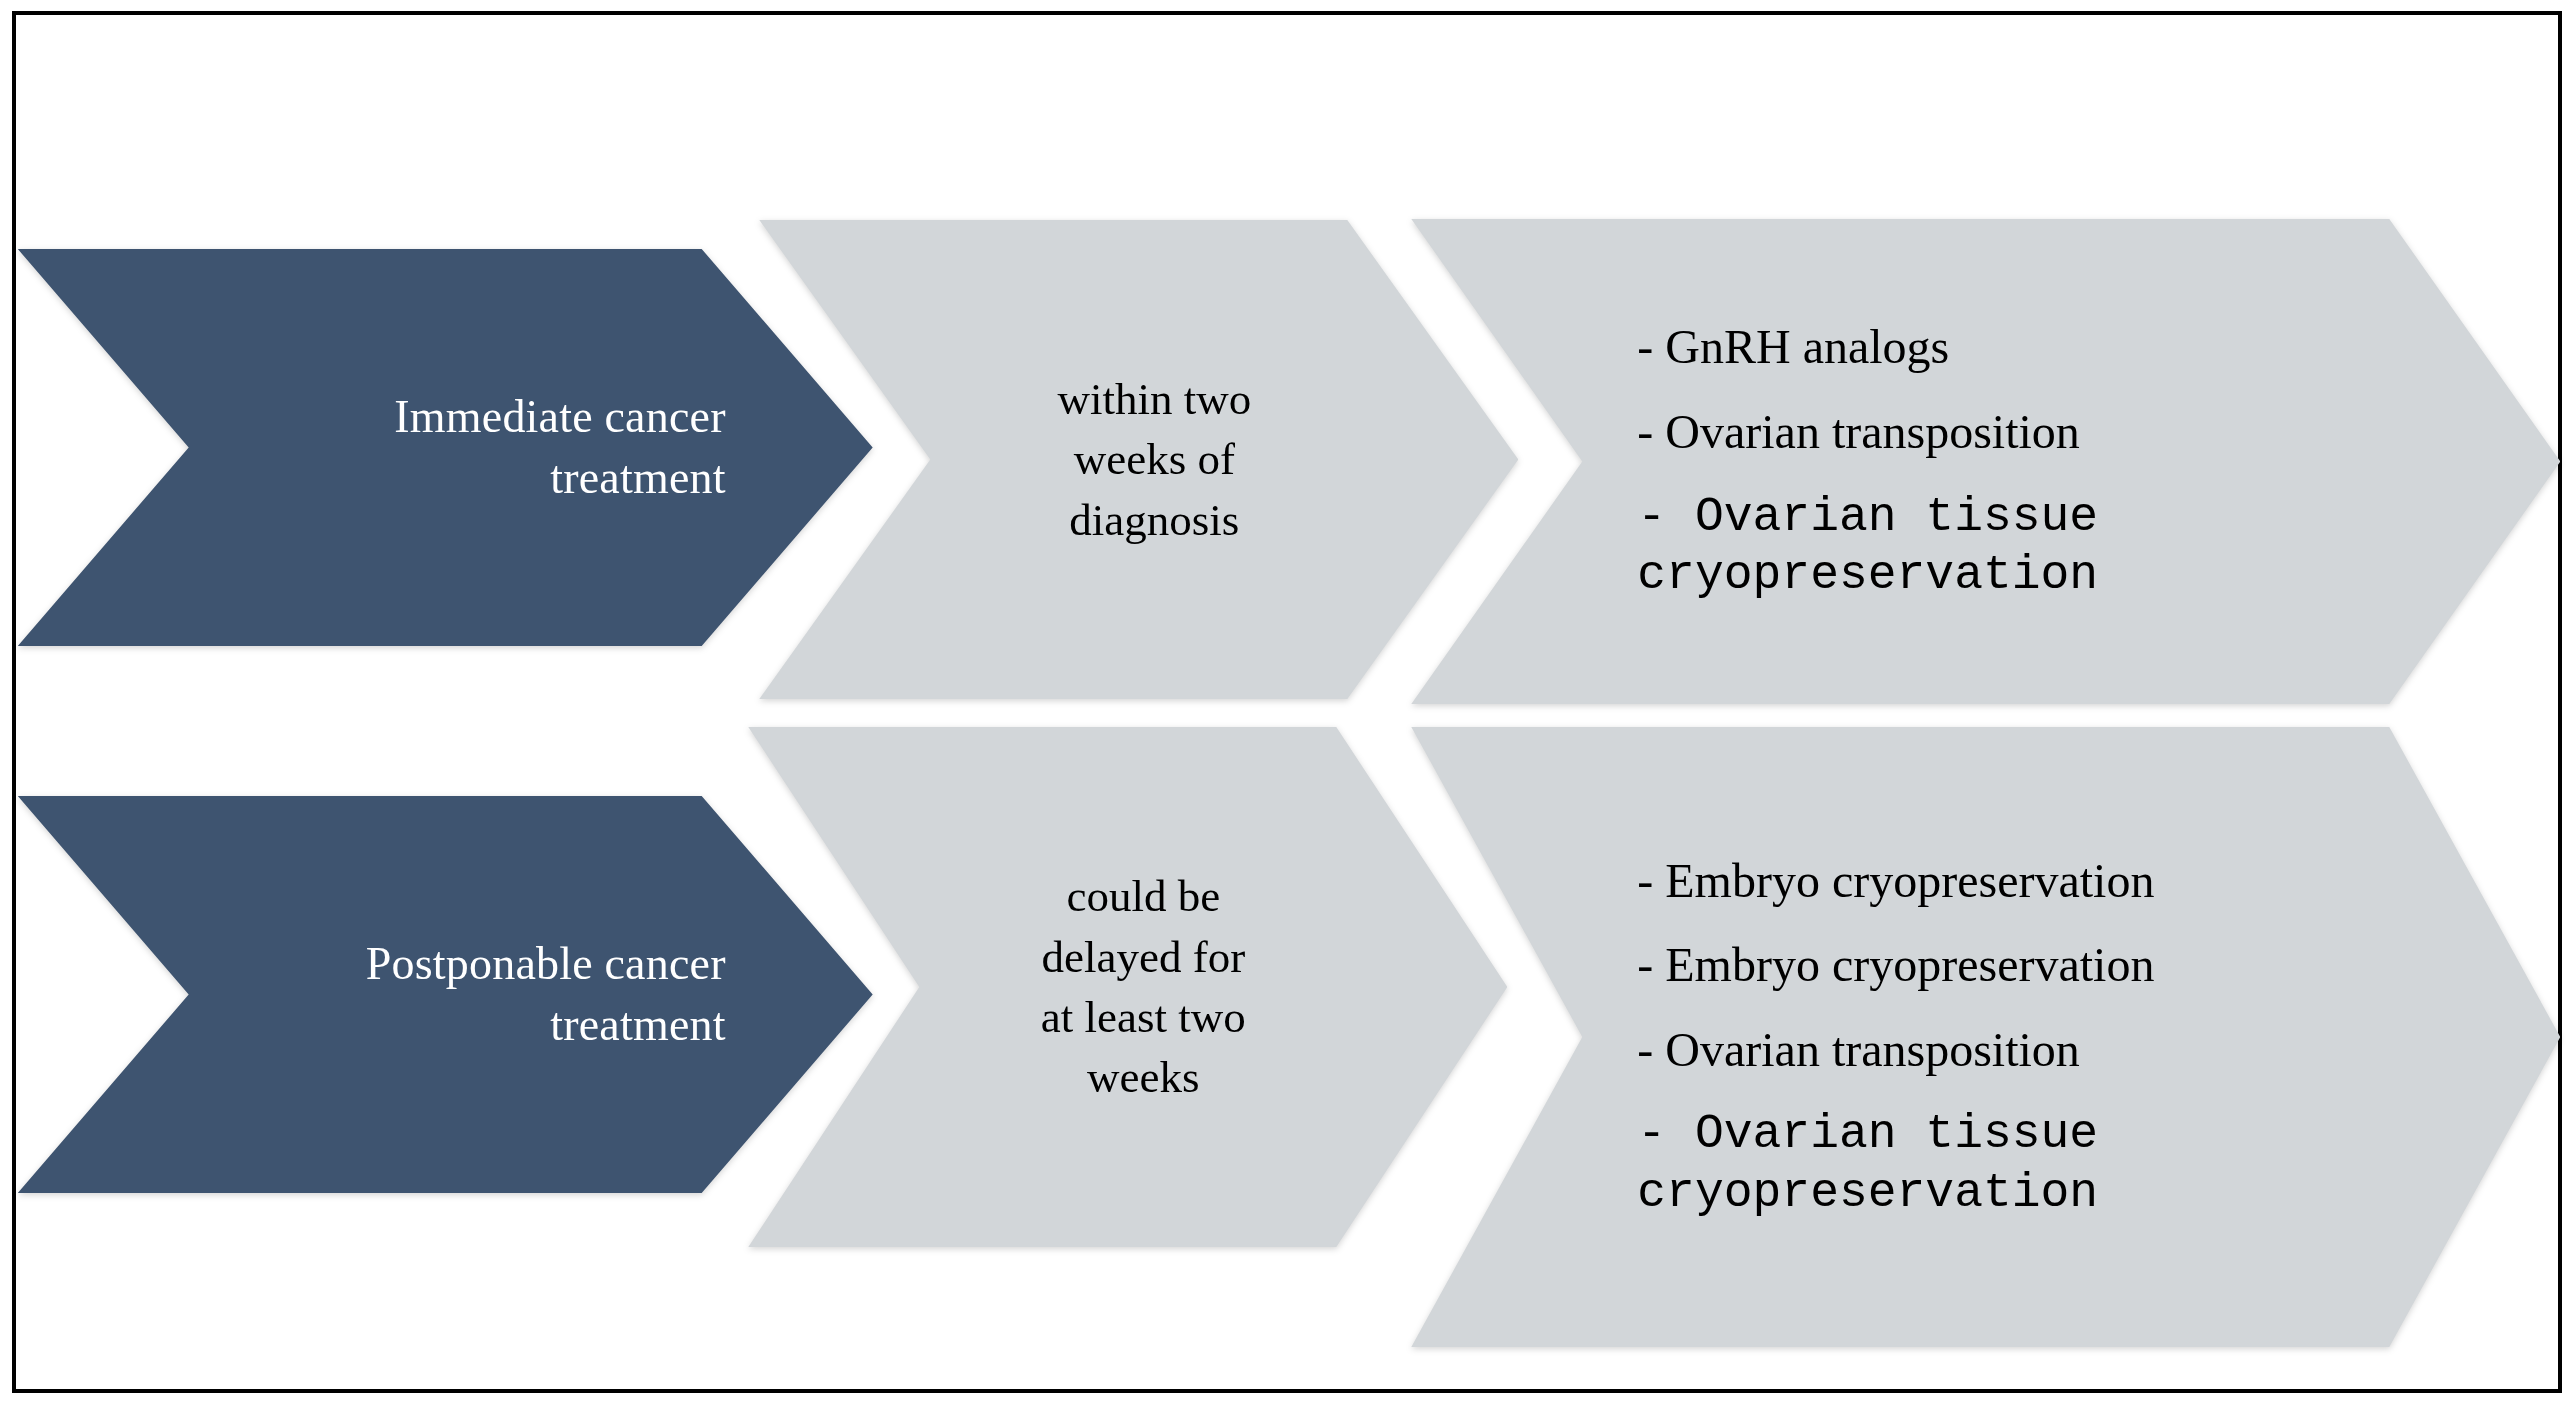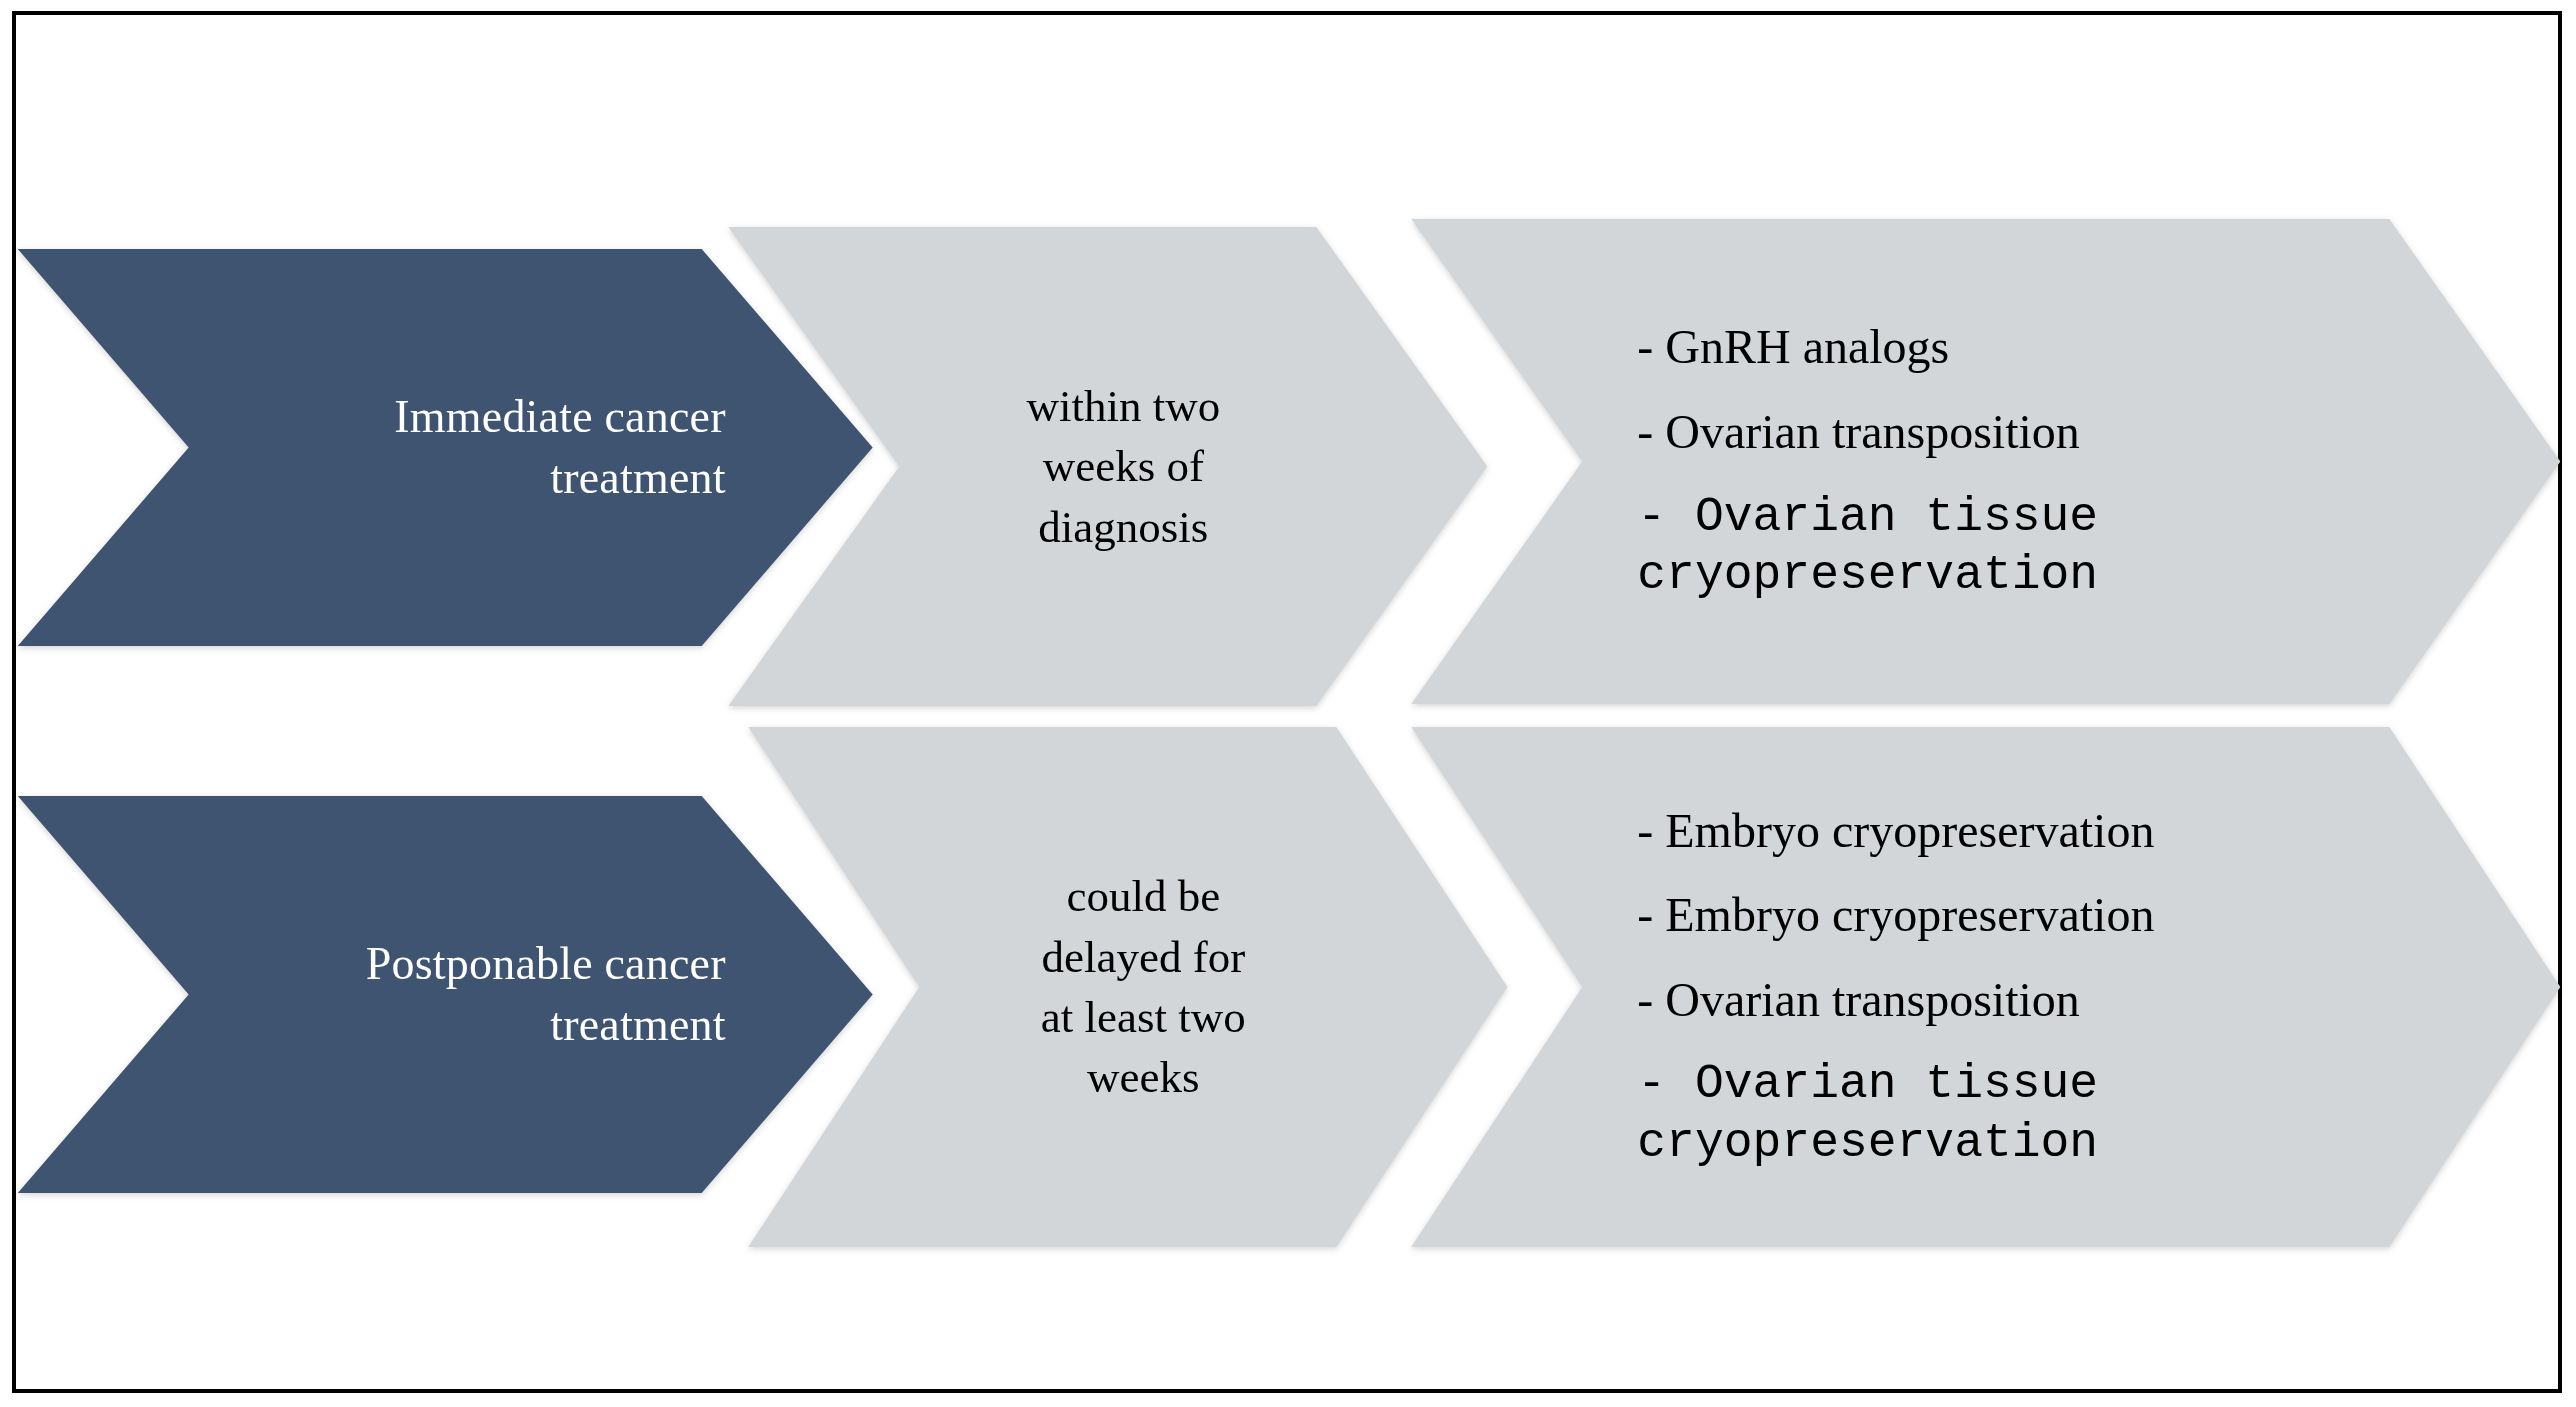--- a/index.html
+++ b/index.html
@@ -94,27 +94,27 @@
   }
   .chev.grey.wide .bullet {
     display: block;
     margin: 0 0 26px 0;
     white-space: pre-line;
   }
   .chev.grey.wide .bullet:last-child { margin-bottom: 0; font-family: Liberation Mono, monospace; }
 
   
   #row1-blue   { left: 1.4px;    top: 234px;  width: 855px; height: 397px; }
-  #row1-grey1  { left: 712px; top: 205px;  width: 759px; height: 479px; margin-top: 7px; }
+  #row1-grey1  { left: 743px; top: 205px;  width: 759px; height: 479px; }
   #row1-grey2  { left: 1395px; top: 204px;  width: 1149px; height: 485px; }
 
   
   #row2-blue   { left: 1.4px;    top: 781px; width: 855px; height: 397px; }
   #row2-grey1  { left: 732px; top: 712px; width: 759px; height: 520px; }
-  #row2-grey2  { left: 1395px; top: 712px; width: 1149px; height: 520px; }
+  #row2-grey2  { left: 1395px; top: 712px; width: 1149px; height: 620px; }
 </style>
 </head>
 <body>
 
 <div id="diagram-frame">
   <div id="diagram-canvas">
 
     <div id="row1-blue" class="chev blue">
       <span class="fill"></span>
       <span class="txt" style="white-space: pre-line;">Immediate cancer

